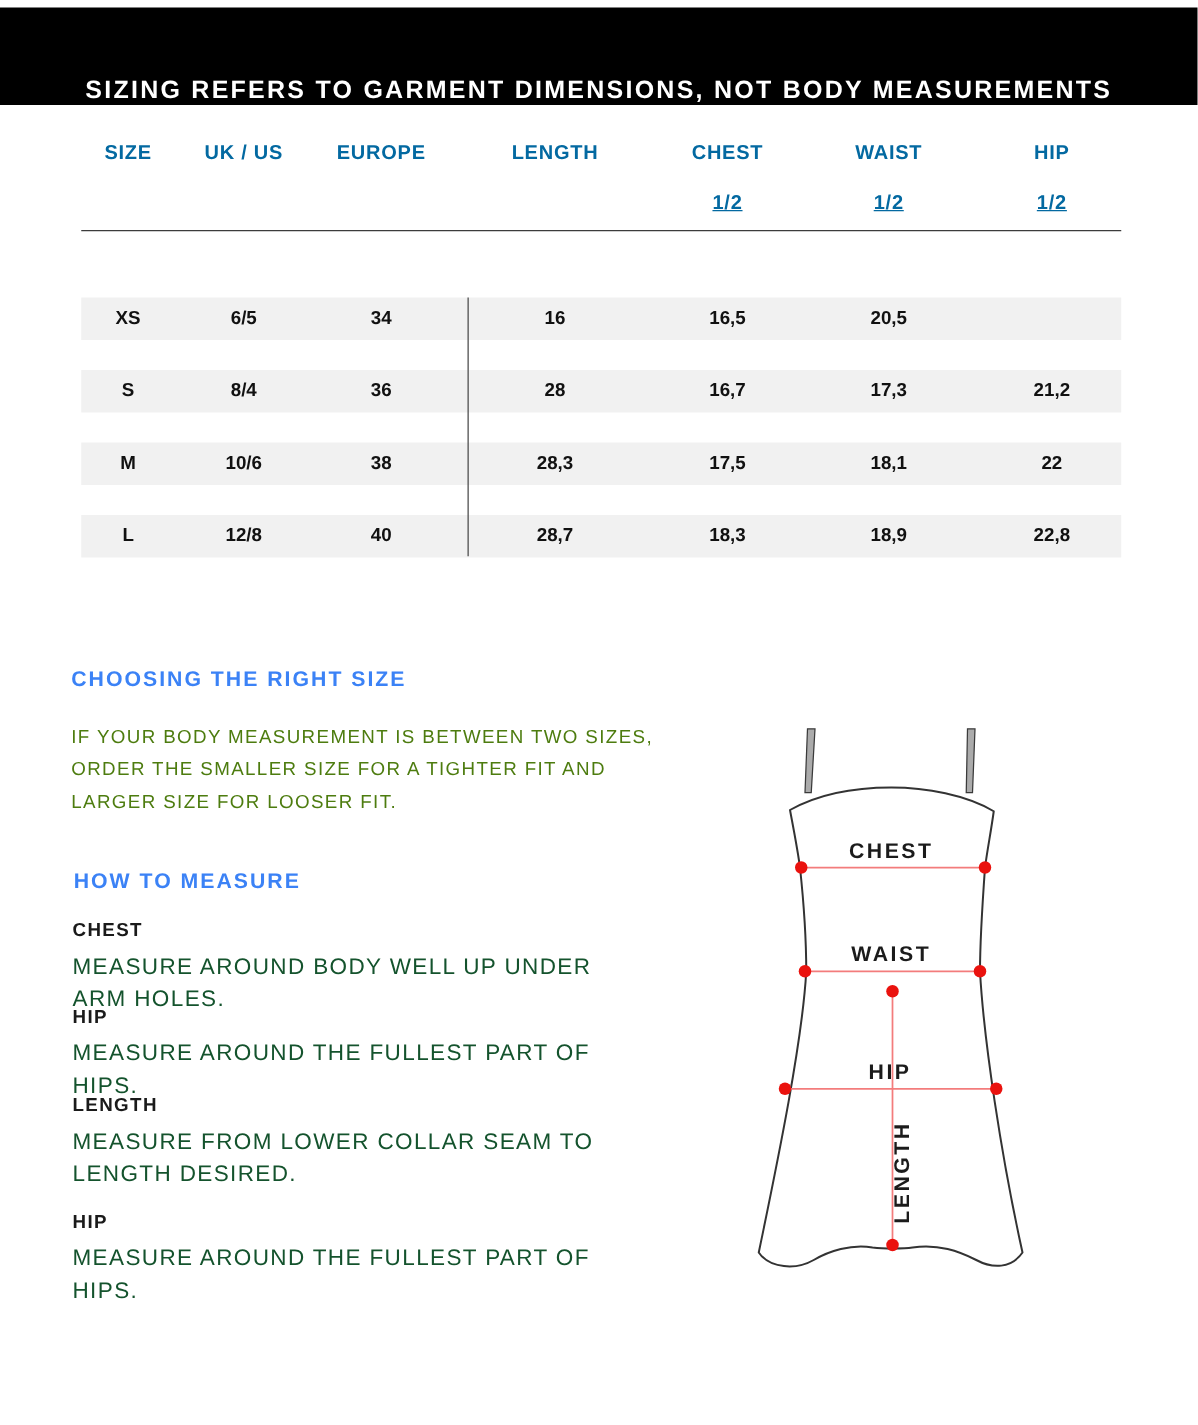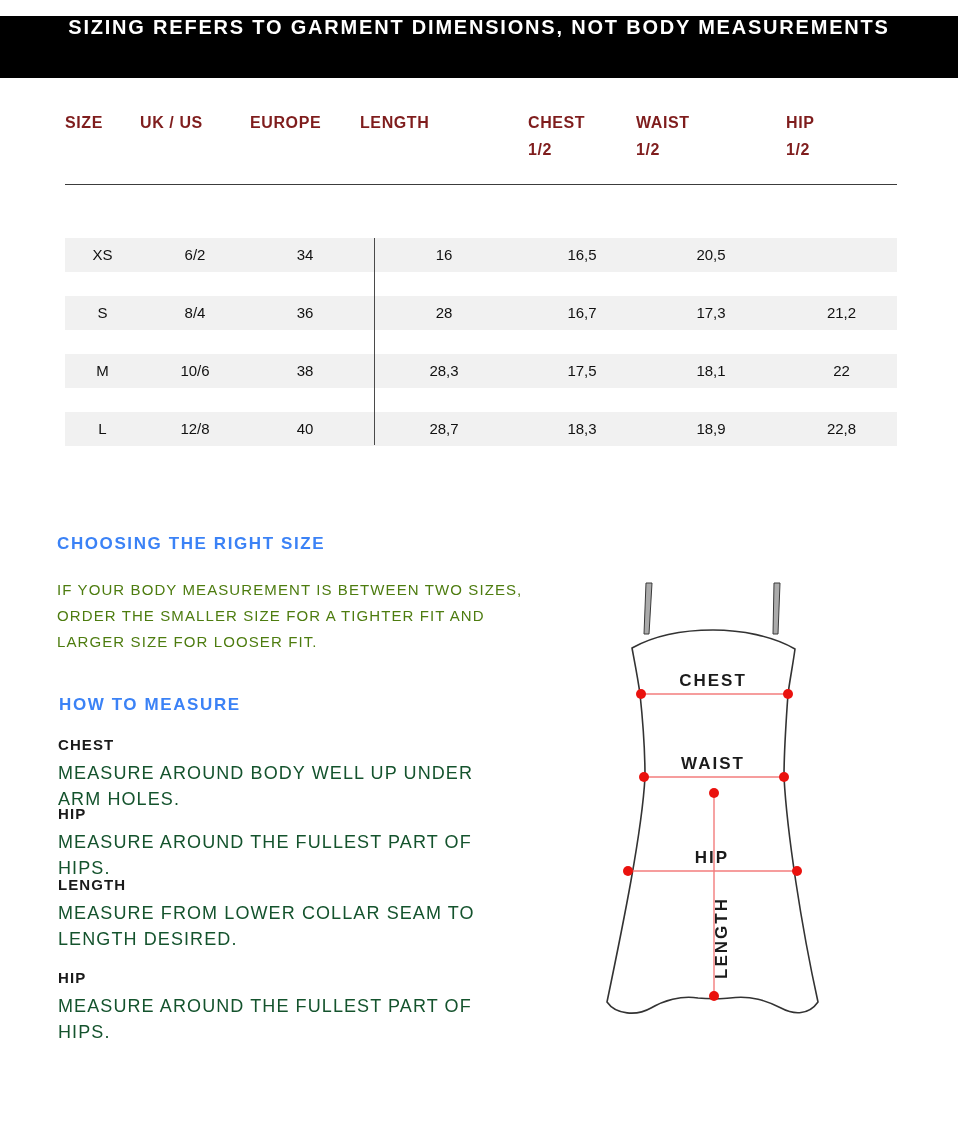--- a/index.html
+++ b/index.html
@@ -7,40 +7,40 @@
   body {
     width: 958px; height: 1140px;
     font-family: "Liberation Sans", sans-serif;
     color: #1f1f1f;
     overflow: hidden;
   }
   .page { position: relative; width: 958px; height: 1140px; background: #fff; }
 
   
   .banner {
-    position: absolute; top: 16px; left: 0;
-    width: 958px; height: 62px;
+    position: absolute; top: 6px; left: 0;
+    width: 958px; height: 78px;
     background: #000000;
-    display: flex; align-items: flex-start; justify-content: center;
+    display: flex; align-items: flex-end; justify-content: center;
   }
   .banner-text {
     color: #ffffff; font-size: 20px; font-weight: bold;
     letter-spacing: 1.8px; white-space: nowrap;
   }
 
   
   .t-grid { display: grid; grid-template-columns: 75px 110px 110px 168px 108px 150px 111px; }
   .t-head { position: absolute; top: 114px; left: 65px; width: 832px; }
-  .t-hcell { text-align: left; font-size: 16px; font-weight: bold; letter-spacing: 0.6px; color: #7f1d1d; }
-  .t-hcell .sub { display: block; font-weight: bold; margin-top: 9px; }
+  .t-hcell { text-align: center; font-size: 16px; font-weight: bold; letter-spacing: 0.6px; color: #0369a1; }
+  .t-hcell .sub { display: block; font-weight: bold; margin-top: 22px; text-decoration: underline; }
   .header-rule { position: absolute; top: 184px; left: 65px; width: 832px; height: 1px; background: #3c3c3c; }
 
   .t-rows { position: absolute; top: 238px; left: 65px; width: 832px; }
   .t-row { height: 34px; margin-bottom: 24px; background: #f1f1f1; align-items: center; }
-  .t-cell { text-align: center; font-size: 15px; font-weight: normal; color: #111; line-height: 34px; }
+  .t-cell { text-align: center; font-size: 15px; font-weight: bold; color: #111; line-height: 34px; }
   .col-divider { position: absolute; top: 238px; left: 374px; width: 1px; height: 207px; background: #4a4a4a; }
 
   
   .abs { position: absolute; }
   .section-heading { font-size: 17px; font-weight: bold; letter-spacing: 1.6px; color: #3b82f6; white-space: nowrap; }
   .body-copy { font-size: 15px; letter-spacing: 1.1px; line-height: 26px; color: #4d7c0f; width: 480px; }
   .measure-label { font-size: 15px; font-weight: bold; letter-spacing: 1.1px; color: #1a1a1a; }
   .measure-desc { font-size: 18px; letter-spacing: 1.1px; line-height: 26px; color: #14532d; width: 462px; margin-top: 7px; }
 
   
@@ -64,21 +64,21 @@
     <div class="t-hcell"><span>LENGTH</span><span class="sub"></span></div>
     <div class="t-hcell"><span>CHEST</span><span class="sub">1/2</span></div>
     <div class="t-hcell"><span>WAIST</span><span class="sub">1/2</span></div>
     <div class="t-hcell"><span>HIP</span><span class="sub">1/2</span></div>
   </div>
   <div class="header-rule"></div>
 
   <div class="t-rows">
     <div class="t-row t-grid">
       <span class="t-cell">XS</span>
-      <span class="t-cell">6/2</span>
+      <span class="t-cell">6/5</span>
       <span class="t-cell">34</span>
       <span class="t-cell">16</span>
       <span class="t-cell">16,5</span>
       <span class="t-cell">20,5</span>
     </div>
     <div class="t-row t-grid">
       <span class="t-cell">S</span>
       <span class="t-cell">8/4</span>
       <span class="t-cell">36</span>
       <span class="t-cell">28</span>

